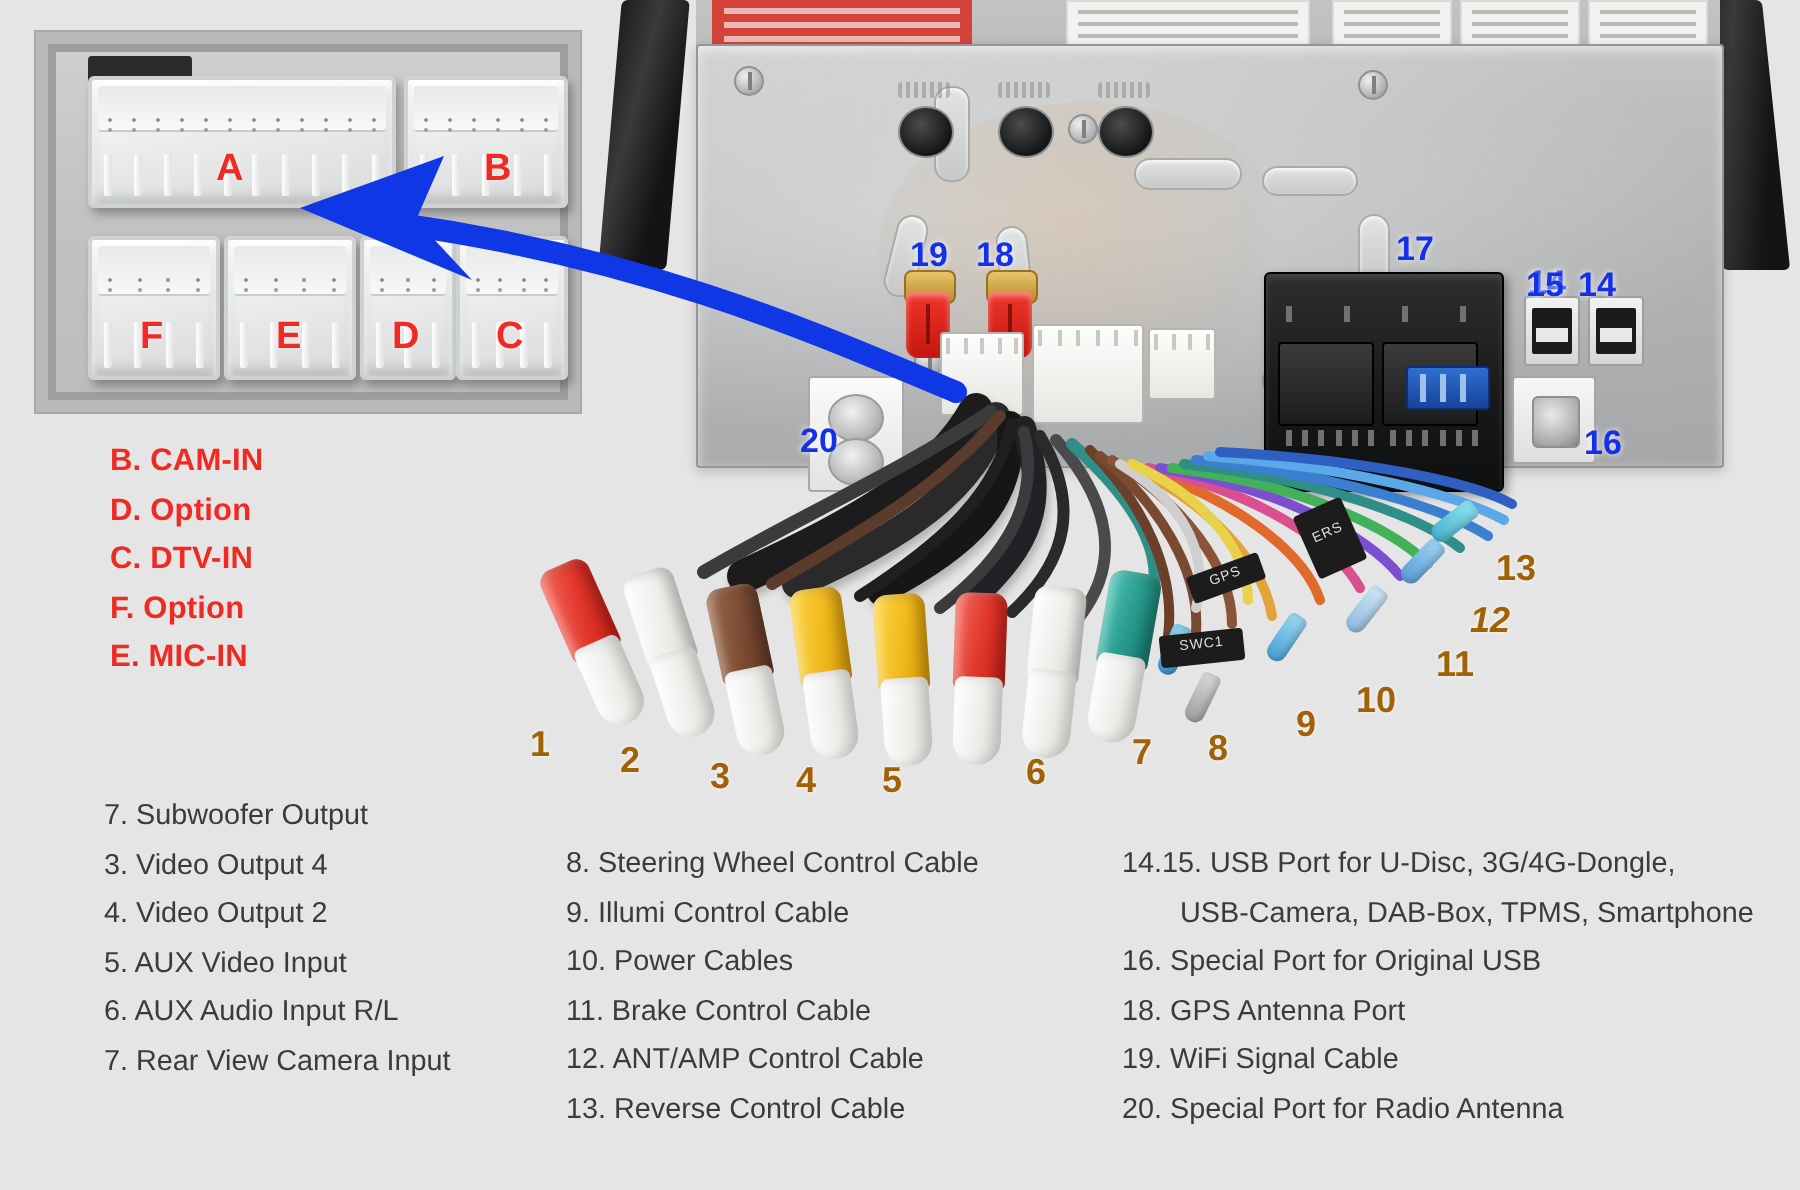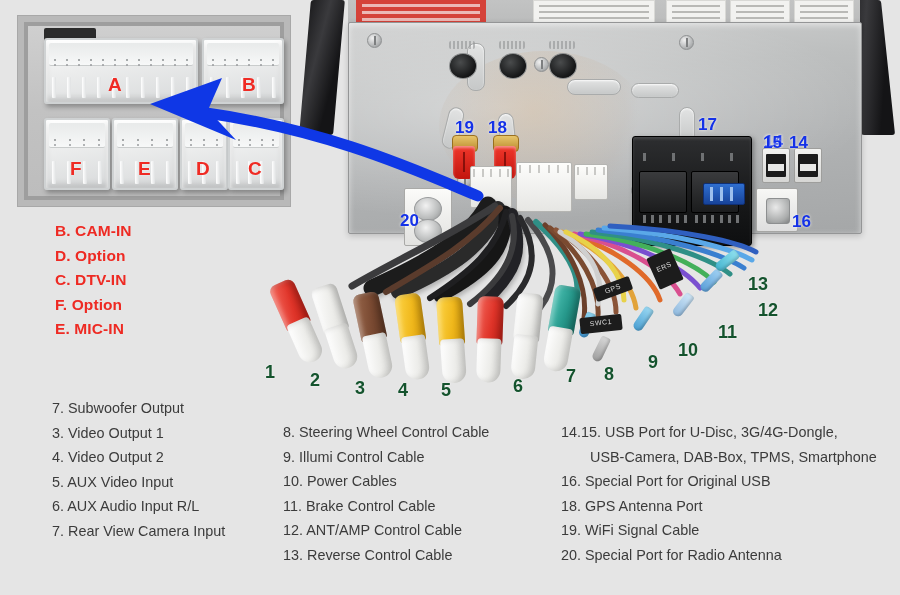--- a/index.html
+++ b/index.html
@@ -211,21 +211,21 @@
     position:absolute;left:0;top:0;width:26px;height:48px;border-radius:7px 7px 3px 3px;
     box-shadow:inset -4px 0 6px rgba(0,0,0,.22),inset 3px 0 5px rgba(255,255,255,.35);
   }
   .rcaplug .tip{
     position:absolute;left:1px;top:42px;width:24px;height:44px;border-radius:4px 4px 12px 12px;
     background:linear-gradient(95deg,#ffffff,#ededea 55%,#d9d9d6);
     box-shadow:inset -4px 0 6px rgba(0,0,0,.14);
   }
 
   .num-green{
-    position:absolute;color:#14532d;font-weight:bold;font-size:18px;
+    position:absolute;color:#a16207;font-weight:bold;font-size:18px;
     text-shadow:0 0 2px rgba(255,255,255,.85);
   }
   .num-blue{
     position:absolute;color:#1431e8;font-weight:bold;font-size:17px;
     text-shadow:0 0 3px rgba(255,255,255,.9);
   }
 
   .wiretip{
     position:absolute;width:10px;height:26px;border-radius:4px 4px 7px 7px;
     box-shadow:inset -2px 0 3px rgba(0,0,0,.2);
@@ -618,37 +618,37 @@
   <div class="num-green" style="left:310px;top:370px;">2</div>
   <div class="num-green" style="left:355px;top:378px;">3</div>
   <div class="num-green" style="left:398px;top:380px;">4</div>
   <div class="num-green" style="left:441px;top:380px;">5</div>
   <div class="num-green" style="left:513px;top:376px;">6</div>
   <div class="num-green" style="left:566px;top:366px;">7</div>
   <div class="num-green" style="left:604px;top:364px;">8</div>
   <div class="num-green" style="left:648px;top:352px;">9</div>
   <div class="num-green" style="left:678px;top:340px;">10</div>
   <div class="num-green" style="left:718px;top:322px;">11</div>
-  <div class="num-green" style="left:758px;top:300px;">12</div>
+  <div class="num-green" style="left:735px;top:300px;font-style:italic;">12</div>
   <div class="num-green" style="left:748px;top:274px;">13</div>
 
   <div class="num-blue" style="left:764px;top:132px;">14</div>
 
   <div class="num-blue" style="left:764px;top:132px;"><span style="visibility:hidden">.</span></div>
   <div class="num-blue" style="left:763px;top:133px;">15</div>
   <div class="num-blue" style="left:789px;top:133px;">14</div>
   <div class="num-blue" style="left:792px;top:212px;">16</div>
   <div class="num-blue" style="left:698px;top:115px;">17</div>
   <div class="num-blue" style="left:488px;top:118px;">18</div>
   <div class="num-blue" style="left:455px;top:118px;">19</div>
   <div class="num-blue" style="left:400px;top:211px;">20</div>
 
   <div class="numlist col1">
     <div>7. Subwoofer Output</div>
-    <div>3. Video Output 1</div>
+    <div>3. Video Output 4</div>
     <div>4. Video Output 2</div>
     <div>5. AUX Video Input</div>
     <div>6. AUX Audio Input R/L</div>
     <div>7. Rear View Camera Input</div>
   </div>
 
   <div class="numlist col2">
     <div>8. Steering Wheel Control Cable</div>
     <div>9. Illumi Control Cable</div>
     <div>10. Power Cables</div>

